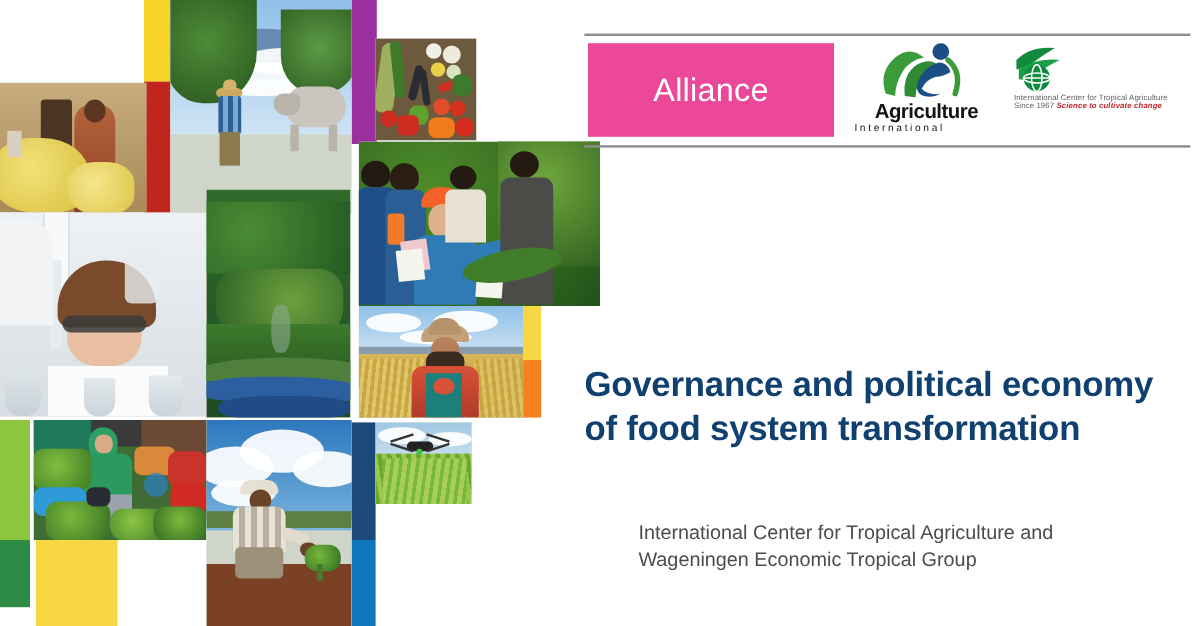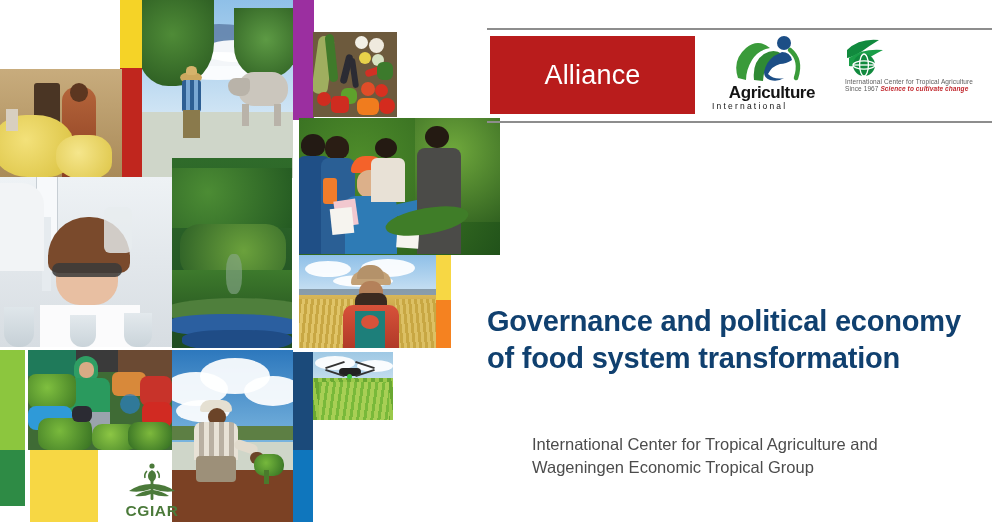--- a/index.html
+++ b/index.html
@@ -19,21 +19,21 @@
   .soil{background:linear-gradient(#9c5a34,#7b4124);}
   .leafy{background:radial-gradient(circle at 30% 30%,#4e8c2a,#21521a);}
   .wall{background:linear-gradient(#c8ac7d,#a98a58);}
   .lab{background:linear-gradient(#eef2f5,#d7dde2);}
 
   
   .logobar{position:absolute;left:487px;top:28px;width:505px;height:95px;}
   .logobar .rule{position:absolute;left:0;right:0;height:2px;background:#8d8d8d;}
   .logobar .rule.top{top:0;}
   .logobar .rule.bottom{bottom:0;}
-  .alliance{position:absolute;left:3px;top:8px;width:205px;height:78px;background:#b91c1c;
+  .alliance{position:absolute;left:3px;top:8px;width:205px;height:78px;background:#ec4899;
             display:flex;align-items:center;justify-content:center;}
   .alliance span{color:#ffffff;font-size:27px;letter-spacing:.2px;}
   .bioversity{position:absolute;left:225px;top:6px;width:120px;height:82px;}
   .ciat{position:absolute;left:358px;top:8px;width:145px;height:78px;}
   .ciat-word{font-family:"Liberation Sans",sans-serif;font-weight:bold;font-size:38px;color:#141414;
              letter-spacing:-1px;line-height:38px;}
   .ciat-l1{font-size:6.5px;color:#5d5d5d;white-space:nowrap;letter-spacing:.1px;}
   .ciat-l2{font-size:6.5px;white-space:nowrap;letter-spacing:.1px;}
   .ciat-l2 .since{color:#5d5d5d;}
   .ciat-l2 .tag{color:#c1272d;font-style:italic;font-weight:bold;}
@@ -246,36 +246,20 @@
       <div style="position:absolute;left:6px;top:30px;width:70px;height:38px;background:repeating-linear-gradient(98deg,#79b93a 0 3px,#a8cf55 3px 7px);"></div>
 
       <div style="position:absolute;left:26px;top:16px;width:22px;height:8px;background:#222;border-radius:4px;"></div>
       <div style="position:absolute;left:12px;top:12px;width:20px;height:2px;background:#333;transform:rotate(-18deg);"></div>
       <div style="position:absolute;left:42px;top:12px;width:20px;height:2px;background:#333;transform:rotate(18deg);"></div>
       <div style="position:absolute;left:12px;top:20px;width:20px;height:2px;background:#333;transform:rotate(18deg);"></div>
       <div style="position:absolute;left:42px;top:20px;width:20px;height:2px;background:#333;transform:rotate(-18deg);"></div>
       <div style="position:absolute;left:34px;top:22px;width:5px;height:5px;background:#3fbf3f;border-radius:50%;"></div>
     </div>
 
-    <div class="cgiar">
-      <svg width="52" height="40" viewBox="0 0 52 40" style="display:block;margin:0 auto;">
-        <g fill="#4b7a3a">
-          <circle cx="26" cy="4" r="2.6"></circle>
-          <path d="M26 8 q-4 2 -4 6 t4 6 q4 -2 4 -6 t-4 -6 z"></path>
-          <path d="M21 9 q-3 3 -2 7" stroke="#4b7a3a" stroke-width="1.6" fill="none"></path>
-          <path d="M31 9 q3 3 2 7" stroke="#4b7a3a" stroke-width="1.6" fill="none"></path>
-          <rect x="24.6" y="18" width="2.8" height="20" rx="1.2"></rect>
-          <path d="M25 22 q-12 0 -22 7 q11 2 22 -2 z"></path>
-          <path d="M27 22 q12 0 22 7 q-11 2 -22 -2 z"></path>
-          <path d="M25 28 q-9 1 -16 6 q9 1 16 -2 z"></path>
-          <path d="M27 28 q9 1 16 6 q-9 1 -16 -2 z"></path>
-        </g>
-      </svg>
-      <div class="wordmark">CGIAR</div>
-    </div>
 
   </div>
 
   <div class="logobar">
     <div class="rule top"></div>
     <div class="rule bottom"></div>
 
     <div class="alliance">
       <span>Alliance</span>
     </div>

